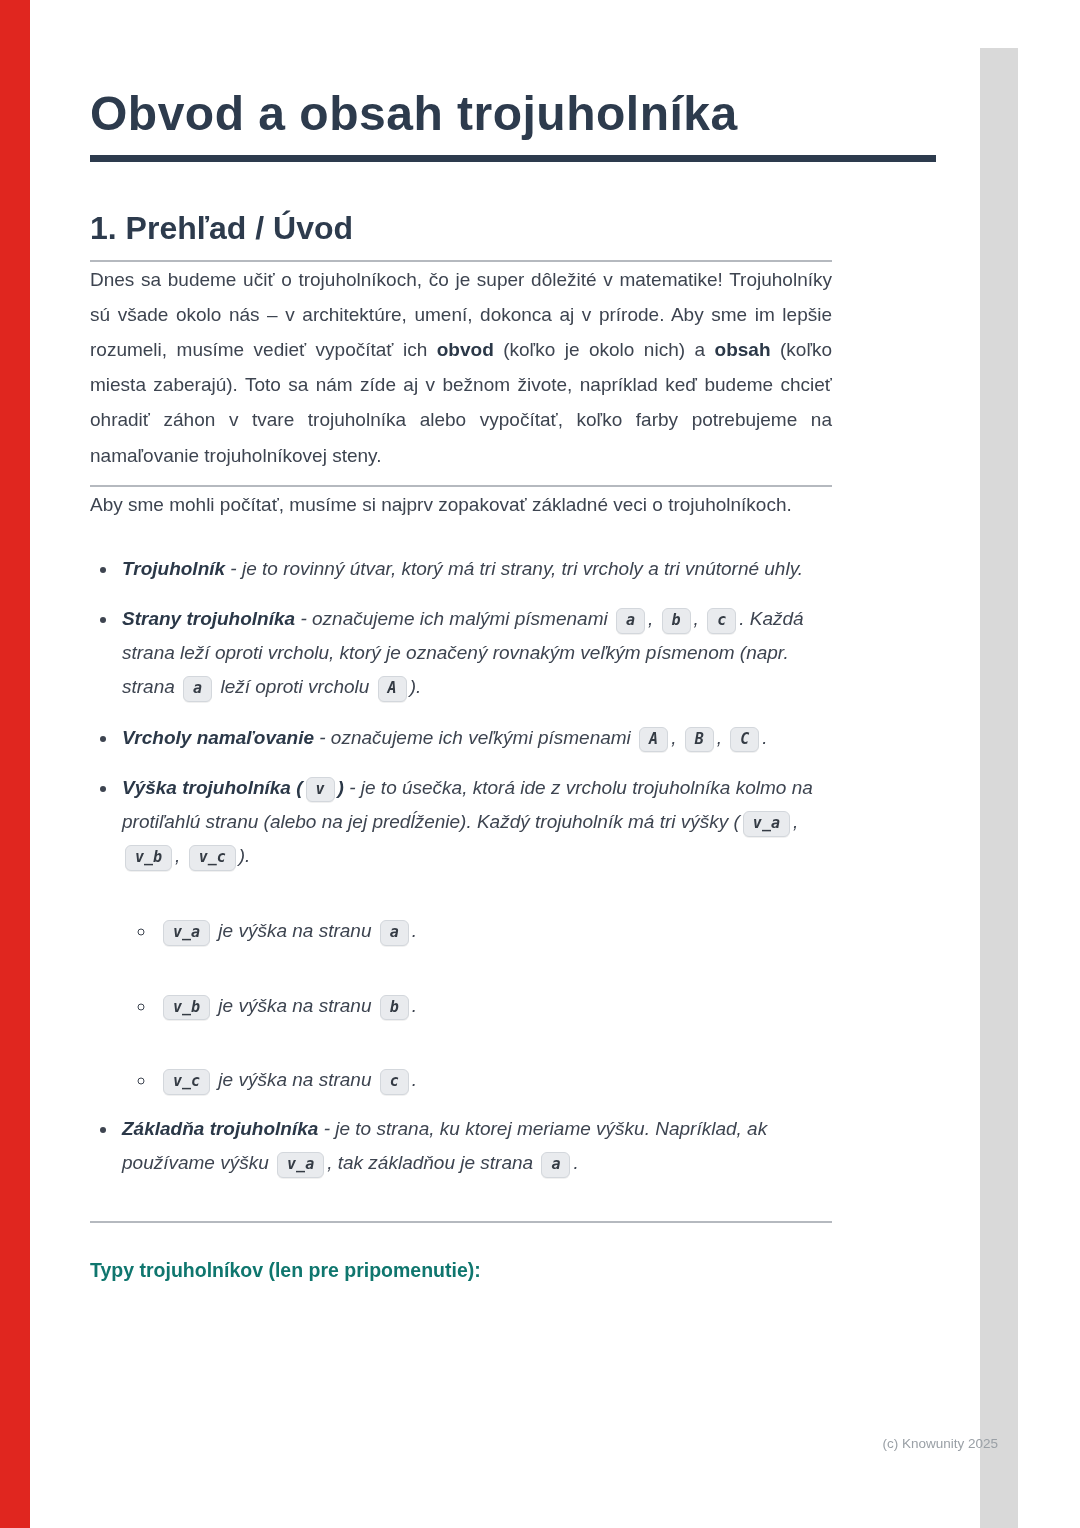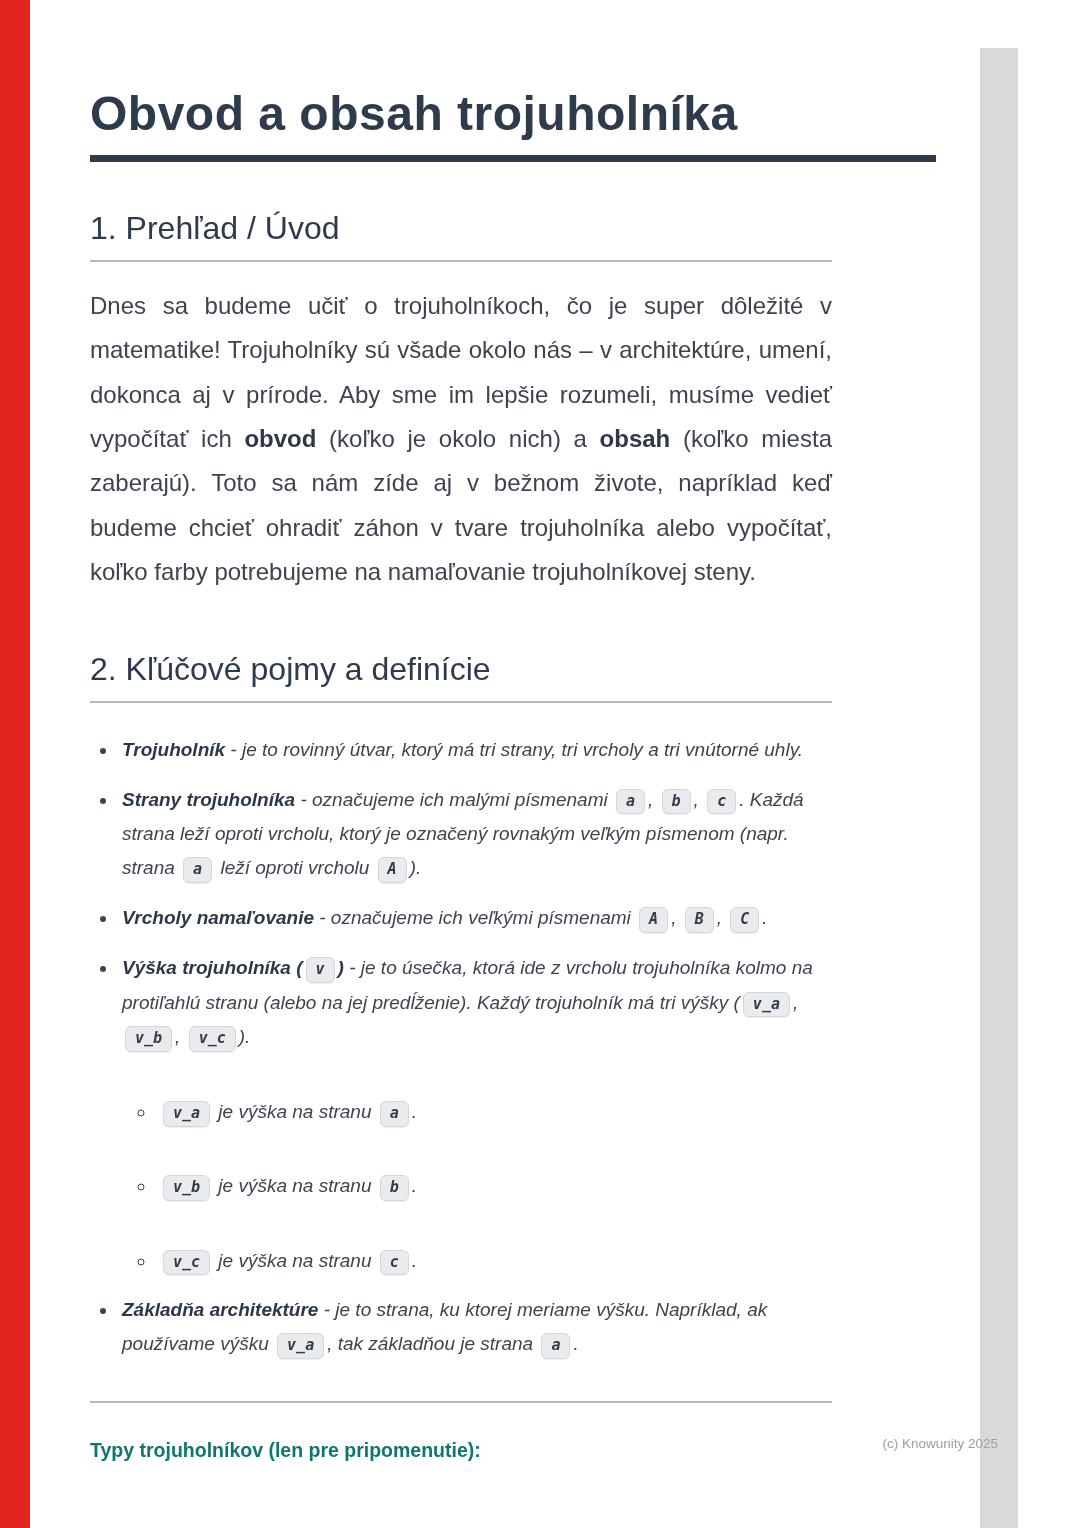--- a/index.html
+++ b/index.html
@@ -38,33 +38,32 @@
   }
   .rule-thick {
     margin-top: 14px;
     height: 7px;
     width: 846px;
     background: var(--heading_navy, #2d3b4d);
   }
   h2.section {
     margin-top: 46px;
     font-size: 32px;
-    font-weight: 400;
+    font-weight: 700;
     color: var(--heading_navy, #2d3b4d);
     line-height: 1.25;
   }
   h2.mt-lg { margin-top: 54px; }
   .rule-thin {
     margin-top: 12px;
     height: 2px;
     background: var(--rule_gray, #b5b9bf);
   }
   p.body-text {
-    margin-top: 22px;
-    font-size: 24px;
+    font-size: 19px;
     line-height: 1.85;
     text-align: justify;
   }
   ul.bullets {
     margin-top: 30px;
     padding-left: 28px;
     list-style: disc;
     font-style: italic;
   }
   ul.bullets > li {
@@ -124,22 +123,22 @@
   <div class="gray-bar"></div>
 
   <div class="content">
     <h1 class="title">Obvod a obsah trojuholníka</h1>
     <div class="rule-thick"></div>
 
     <h2 class="section">1. Prehľad / Úvod</h2>
     <div class="rule-thin"></div>
     <p class="body-text"><span class="t">Dnes sa budeme učiť o trojuholníkoch, čo je super dôležité v matematike! Trojuholníky sú všade okolo nás – v architektúre, umení, dokonca aj v prírode. Aby sme im lepšie rozumeli, musíme vedieť vypočítať ich </span><span class="b">obvod</span><span class="t"> (koľko je okolo nich) a </span><span class="b">obsah</span><span class="t"> (koľko miesta zaberajú). Toto sa nám zíde aj v bežnom živote, napríklad keď budeme chcieť ohradiť záhon v tvare trojuholníka alebo vypočítať, koľko farby potrebujeme na namaľovanie trojuholníkovej steny.</span></p>
 
-    <h2 class="section mt-lg">2. Kľúčové pojmy a definície</h2>
     <div class="rule-thin"></div>
+    <p class="body-text">Aby sme mohli počítať, musíme si najprv zopakovať základné veci o trojuholníkoch.</p>
 
     <ul class="bullets">
       <li>
         <span class="li-text"><span class="b">Trojuholník</span><span class="t"> - je to rovinný útvar, ktorý má tri strany, tri vrcholy a tri vnútorné uhly.</span></span>
       </li>
       <li>
         <span class="li-text"><span class="b">Strany trojuholníka</span><span class="t"> - označujeme ich malými písmenami </span><span class="chip">a</span><span class="t">, </span><span class="chip">b</span><span class="t">, </span><span class="chip">c</span><span class="t">. Každá strana leží oproti vrcholu, ktorý je označený rovnakým veľkým písmenom (napr. strana </span><span class="chip">a</span><span class="t"> leží oproti vrcholu </span><span class="chip">A</span><span class="t">).</span></span>
       </li>
       <li>
         <span class="li-text"><span class="b">Vrcholy namaľovanie</span><span class="t"> - označujeme ich veľkými písmenami </span><span class="chip">A</span><span class="t">, </span><span class="chip">B</span><span class="t">, </span><span class="chip">C</span><span class="t">.</span></span>
@@ -152,21 +151,21 @@
           </li>
           <li>
             <span class="li-text"><span class="chip">v_b</span><span class="t"> je výška na stranu </span><span class="chip">b</span><span class="t">.</span></span>
           </li>
           <li>
             <span class="li-text"><span class="chip">v_c</span><span class="t"> je výška na stranu </span><span class="chip">c</span><span class="t">.</span></span>
           </li>
         </ul>
       </li>
       <li>
-        <span class="li-text"><span class="b">Základňa architektúre</span><span class="t"> - je to strana, ku ktorej meriame výšku. Napríklad, ak používame výšku </span><span class="chip">v_a</span><span class="t">, tak základňou je strana </span><span class="chip">a</span><span class="t">.</span></span>
+        <span class="li-text"><span class="b">Základňa trojuholníka</span><span class="t"> - je to strana, ku ktorej meriame výšku. Napríklad, ak používame výšku </span><span class="chip">v_a</span><span class="t">, tak základňou je strana </span><span class="chip">a</span><span class="t">.</span></span>
       </li>
     </ul>
 
     <div class="rule-thin rule-bottom"></div>
     <p class="types-heading">Typy trojuholníkov (len pre pripomenutie):</p>
   </div>
 
   <div class="footer">(c) Knowunity 2025</div>
 </div>
 

